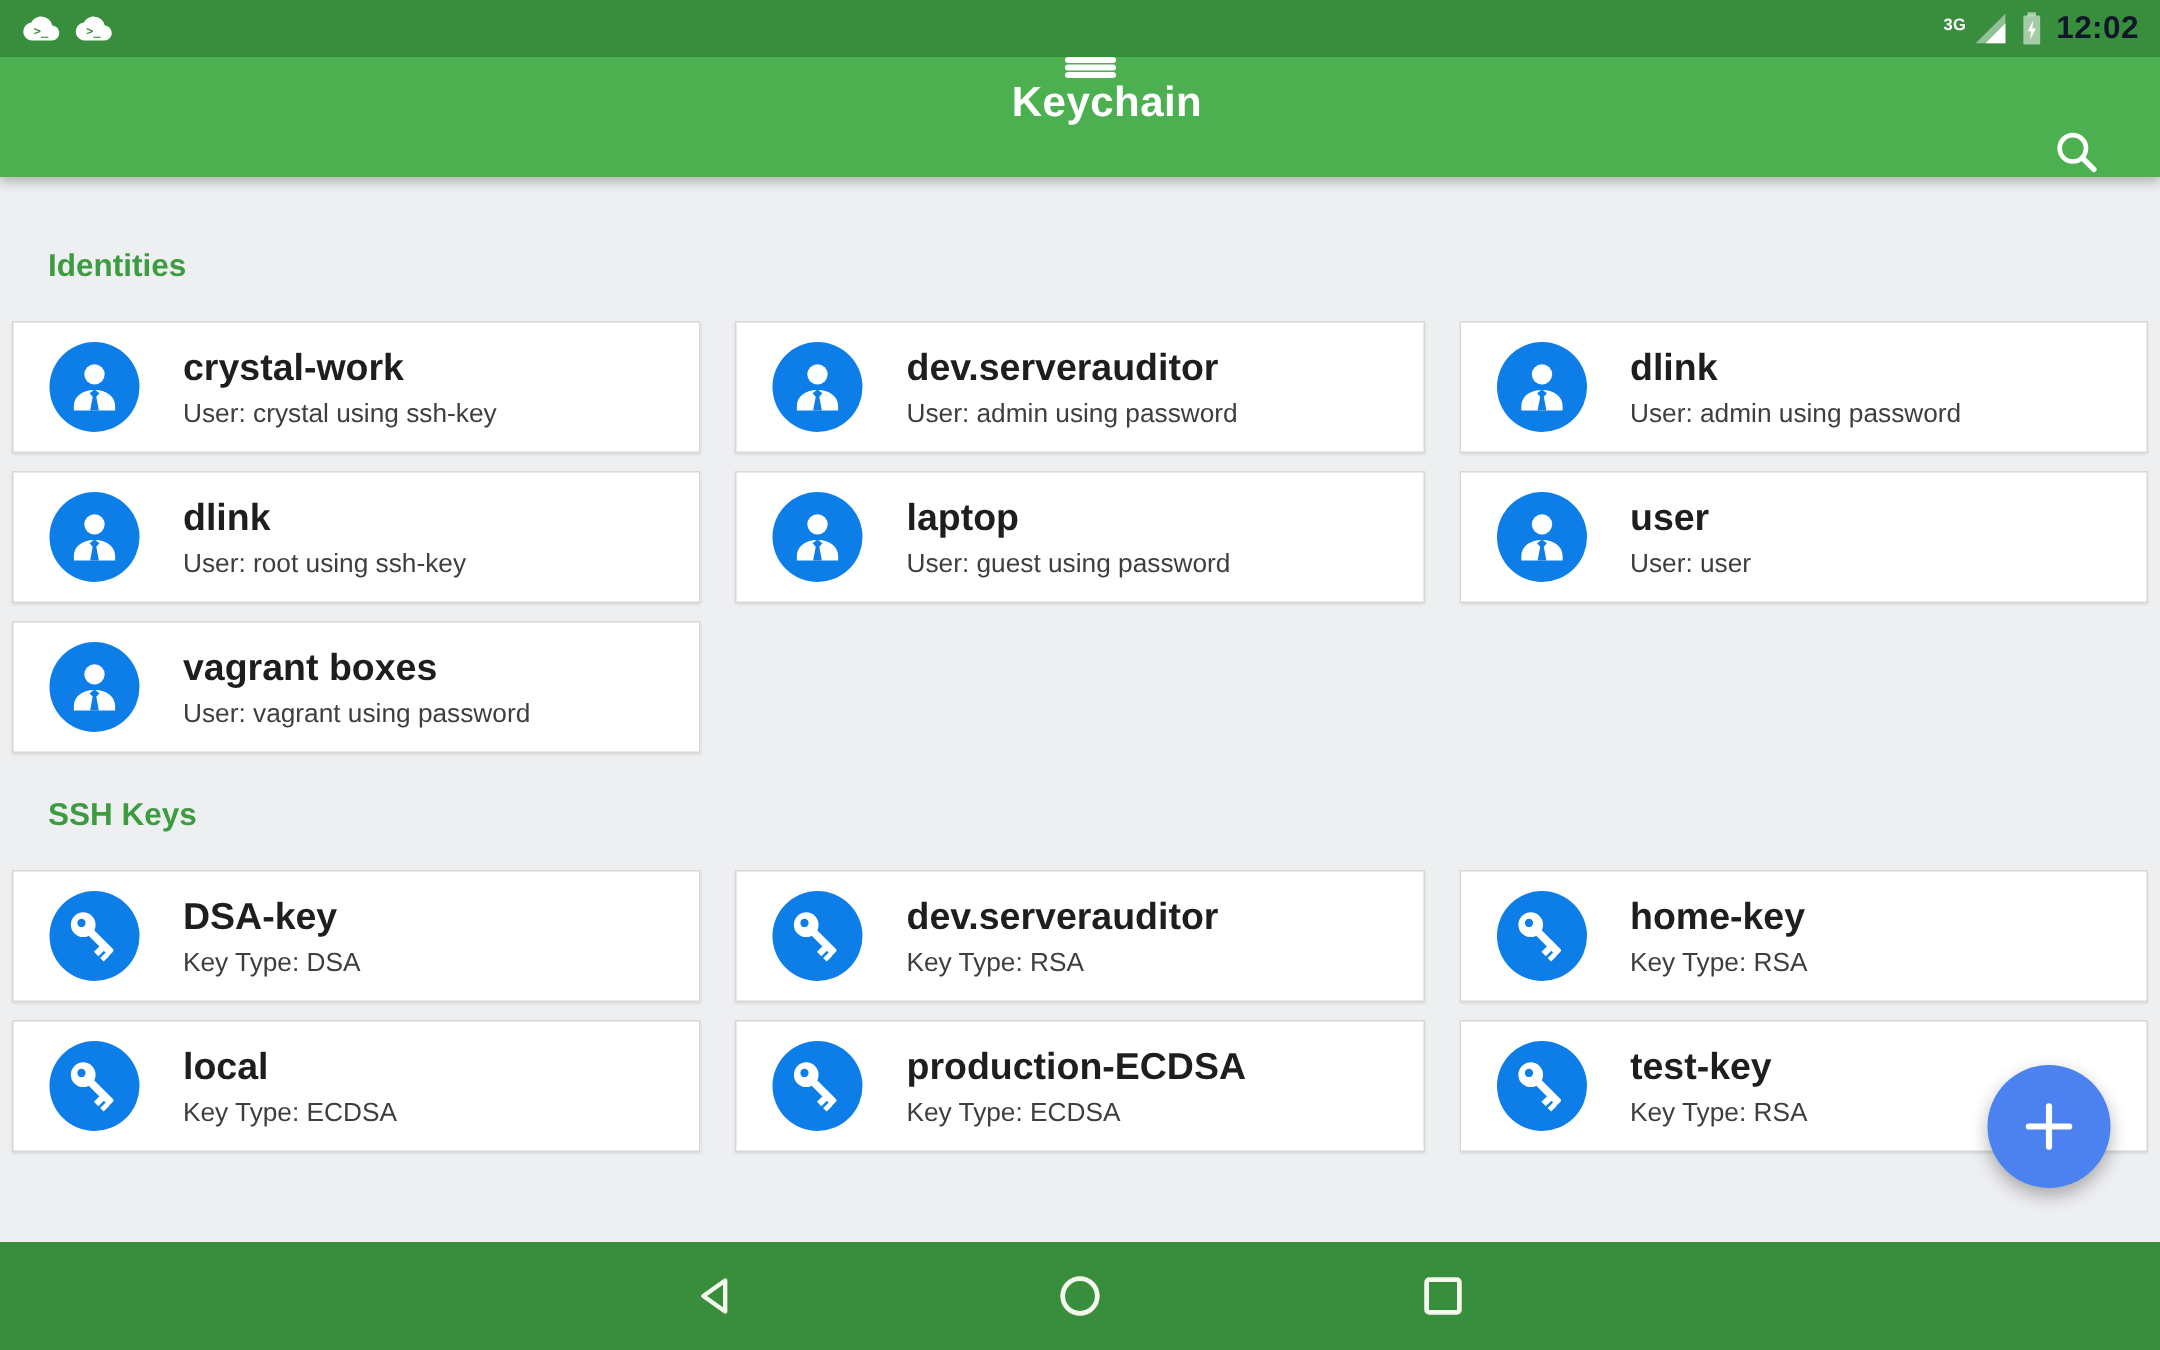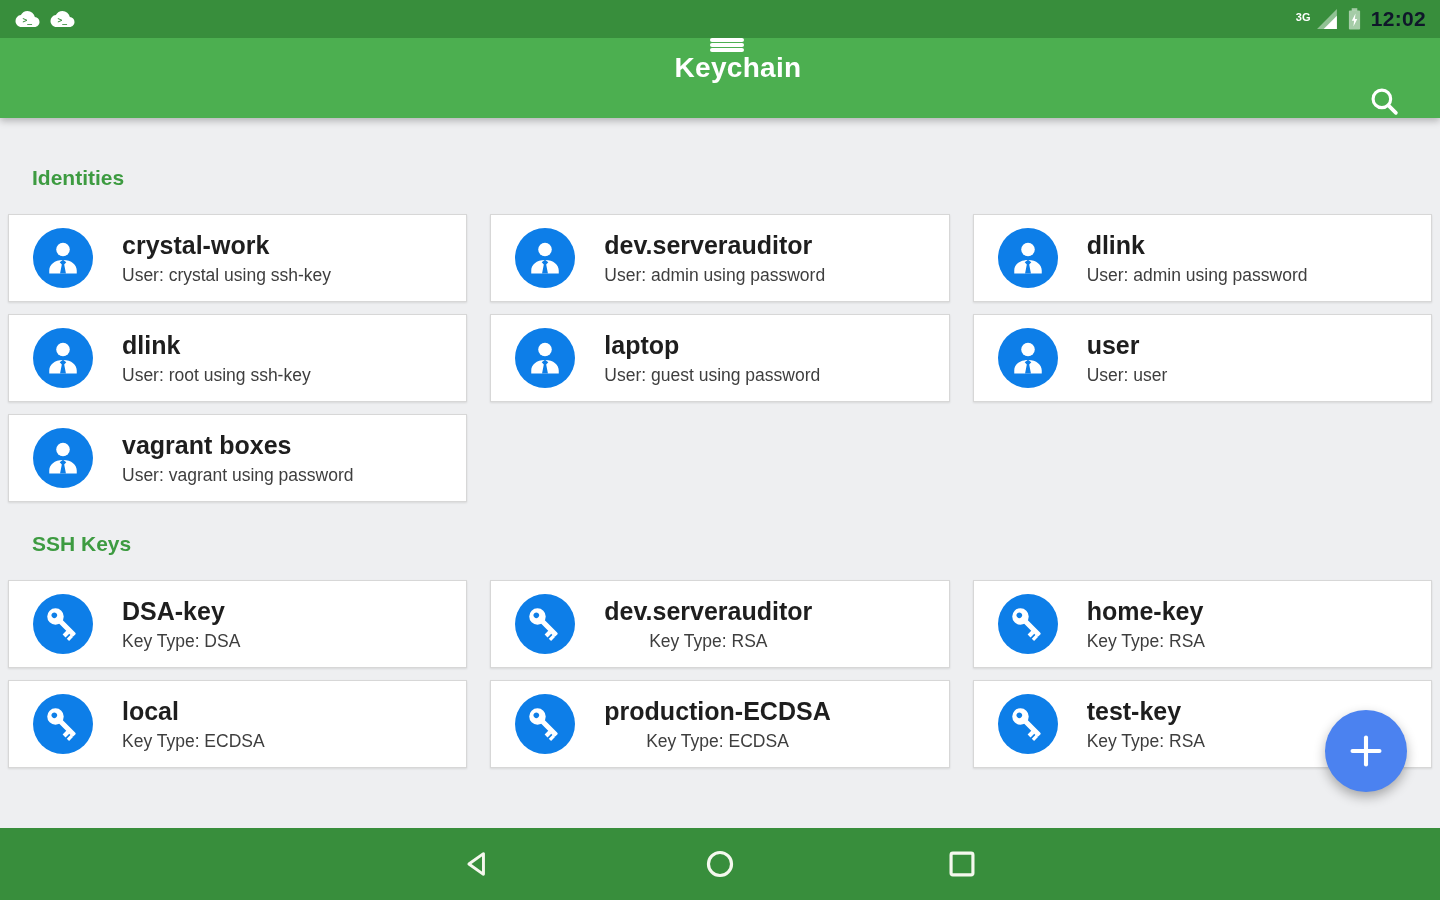--- a/index.html
+++ b/index.html
@@ -40,21 +40,21 @@
   .card{height:88px;background:var(--card-bg);border:1px solid var(--card-border);
     box-shadow:0 1px 2px rgba(0,0,0,.10);display:flex;align-items:center;padding-left:24px;cursor:pointer;}
   .avatar{width:60px;height:60px;border-radius:50%;background:var(--avatar-bg);flex:0 0 60px;
     display:flex;align-items:center;justify-content:center;}
   .avatar svg{width:44px;height:44px;display:none;}
   .card.person .person-glyph{display:block;}
   .card.key .key-glyph{display:block;}
   .card-text{margin-left:29px;min-width:0;}
   .card-title{font-size:25px;font-weight:700;color:var(--title-text);line-height:1.2;
     white-space:nowrap;overflow:hidden;text-overflow:ellipsis;}
-  .card-subtitle{font-size:17.5px;color:var(--subtitle-text);margin-top:5px;white-space:nowrap;text-align:center;}
+  .card-subtitle{font-size:17.5px;color:var(--subtitle-text);margin-top:5px;white-space:nowrap;}
 
   
   .fab{position:absolute;right:33px;top:710px;width:82px;height:82px;border-radius:50%;
     background:var(--fab-bg);border:none;cursor:pointer;box-shadow:0 5px 12px rgba(0,0,0,.30);
     display:flex;align-items:center;justify-content:center;z-index:25;}
 
   
   .nav-bar{position:absolute;left:0;right:0;bottom:0;height:72px;background:var(--nav-bar-bg);
     display:flex;align-items:center;justify-content:center;gap:168px;z-index:30;}
   .nav-btn{width:74px;height:56px;background:none;border:none;cursor:pointer;

